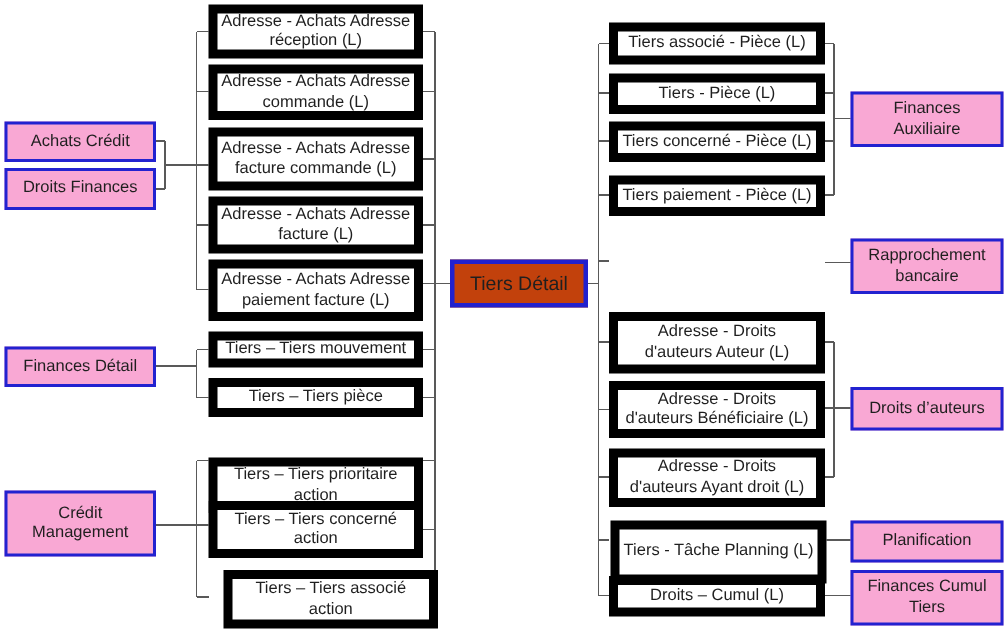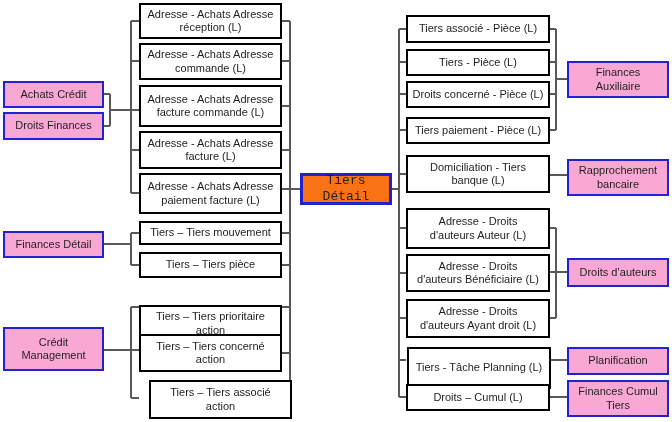--- a/index.html
+++ b/index.html
@@ -8,25 +8,25 @@
     font-family:"Liberation Sans",sans-serif;
   }
   .stage svg{position:absolute;left:0;top:0;}
   .node{
     position:absolute;box-sizing:border-box;
     display:flex;align-items:center;justify-content:center;
     text-align:center;white-space:pre-line;
     color:#1f1f1f;font-size:11px;line-height:1.22;
     padding:1px 2px;
   }
-  .rel{background:#ffffff;border:2px solid #000000;}
+  .rel{background:#ffffff;border:6px solid #000000;}
   .endnode{background:#f9a8d4;border:2.5px solid #2222d0;}
   .centernode{
-    background:#f97316;border:3px solid #2121ce;
-    font-family:Liberation Mono, monospace;font-size:13px;
+    background:#c2410c;border:3px solid #2121ce;
+    font-family:Liberation Sans, sans-serif;font-size:13px;
   }
 </style>
 </head>
 <body>
 
 <div class="stage">
 
   <svg width="672" height="422" viewBox="0 0 672 422" fill="none" stroke="#595959" stroke-width="1.2" shape-rendering="crispEdges">
     <path d="M104 94 H110 M104 126 H110 M110 94 V126 M110 110 H139 M131 21 V193 M131 21 H139 M131 61 H139 M131 150 H139 M131 193 H139"></path>
     <path d="M104 244 H131 M131 233 V265 M131 233 H139 M131 265 H139"></path>
@@ -62,24 +62,22 @@
 action</div>
   <div class="node rel" style="left:139px;top:334px;width:143px;height:38px">Tiers – Tiers concerné
 action</div>
   <div class="node rel" style="left:149px;top:380px;width:143px;height:39px">Tiers – Tiers associé
 action</div>
 
   <div class="node centernode" style="left:300px;top:173px;width:92px;height:32px">Tiers Détail</div>
 
   <div class="node rel" style="left:406px;top:15px;width:144px;height:28px">Tiers associé - Pièce (L)</div>
   <div class="node rel" style="left:406px;top:49px;width:144px;height:27px">Tiers - Pièce (L)</div>
-  <div class="node rel" style="left:406px;top:81px;width:144px;height:27px">Droits concerné - Pièce (L)</div>
+  <div class="node rel" style="left:406px;top:81px;width:144px;height:27px">Tiers concerné - Pièce (L)</div>
   <div class="node rel" style="left:406px;top:117px;width:144px;height:27px">Tiers paiement - Pièce (L)</div>
-  <div class="node rel" style="left:406px;top:155px;width:144px;height:38px">Domiciliation - Tiers
-banque (L)</div>
   <div class="node rel" style="left:406px;top:208px;width:144px;height:41px">Adresse - Droits
 d'auteurs Auteur (L)</div>
   <div class="node rel" style="left:406px;top:254px;width:144px;height:38px">Adresse - Droits
 d'auteurs Bénéficiaire (L)</div>
   <div class="node rel" style="left:406px;top:299px;width:144px;height:39px">Adresse - Droits
 d'auteurs Ayant droit (L)</div>
   <div class="node rel" style="left:407px;top:347px;width:144px;height:42px">Tiers - Tâche Planning (L)</div>
   <div class="node rel" style="left:406px;top:384px;width:144px;height:27px">Droits – Cumul (L)</div>
 
   <div class="node endnode" style="left:567px;top:61px;width:102px;height:37px">Finances

